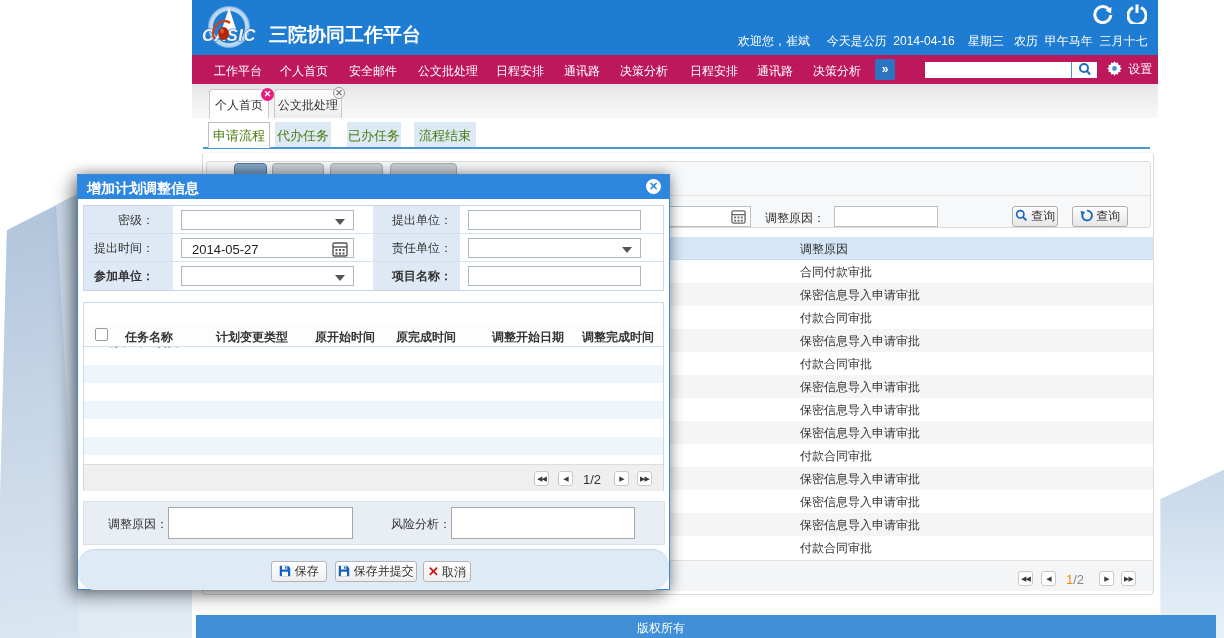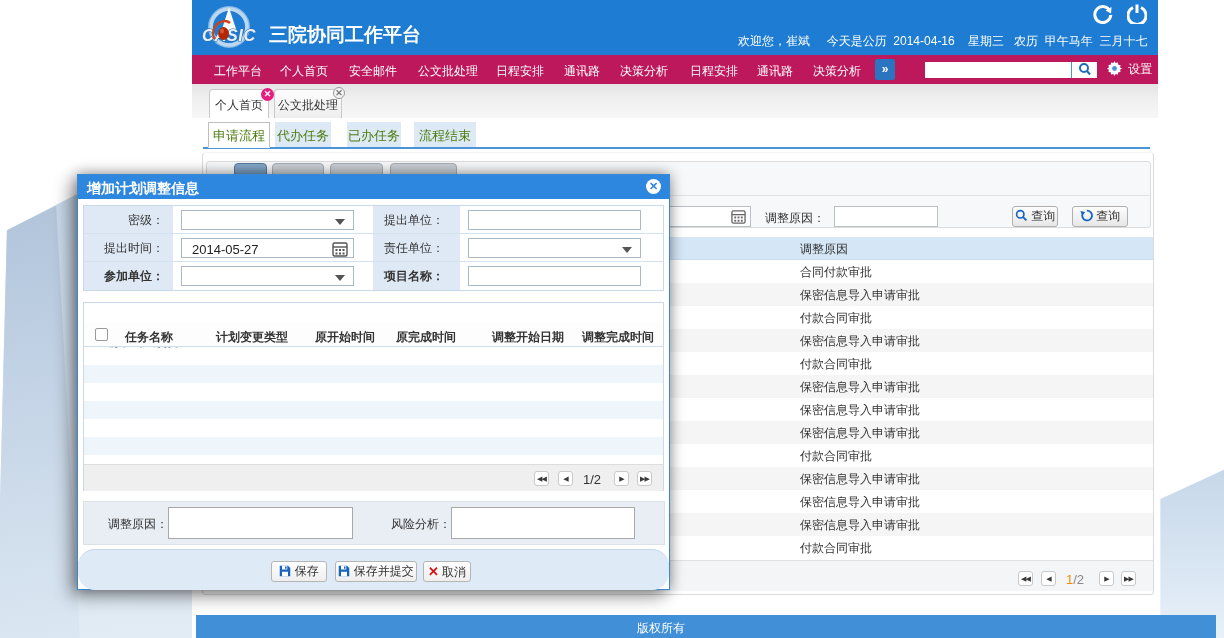--- a/index.html
+++ b/index.html
@@ -97,22 +97,22 @@
 #mtitle { position:absolute; left:0; top:0; width:100%; height:24px; background:#2e87de; }
 #mtitle b { position:absolute; left:9px; top:5px; color:#fff; font-size:14px; font-weight:bold;}
 #mclose { position:absolute; right:8px; top:4px; width:15px; height:15px; border-radius:50%;
   background:#fff; color:#2e87de; font-size:11px; font-weight:bold; text-align:center; line-height:15px;}
 #mform { position:absolute; left:5px; top:30px; width:581px; height:86px;
   border:1px solid #c9d9ea; }
 .frow { position:relative; height:28px; border-bottom:1px solid #d4e2ef; }
 .frow:last-child { border-bottom:none; height:28px;font-weight:bold; }
 .flab { position:absolute; top:0; height:100%; background:#dfe9f5; font-size:12px; color:#333;
   text-align:right; line-height:28px; }
-.flab.c1 { left:0; width:89px; padding-right:9px;}
-.flab.c2 { left:289px; width:87px; padding-right:16px;}
+.flab.c1 { left:0; width:89px; padding-right:19px;}
+.flab.c2 { left:289px; width:87px; padding-right:8px;}
 .fin { position:absolute; top:4px; height:20px; background:#fff; border:1px solid #abb7c3; }
 .fin.c1 { left:97px; width:173px; }
 .fin.c2 { left:384px; width:173px; }
 .arrow { position:absolute; right:8px; top:8px; width:0; height:0;
   border-left:5px solid transparent; border-right:5px solid transparent; border-top:6px solid #555; }
 #mdate { position:absolute; left:10px; top:3px; font-size:13px; color:#222; }
 
 #mtable { position:absolute; left:5px; top:127px; width:581px; height:189px;
   border:1px solid #c9d9ea; }
 #mbar { position:absolute; left:0; top:16px; width:100%; height:20px; background:#dce9f6; border-bottom:1px solid #cfdded;

